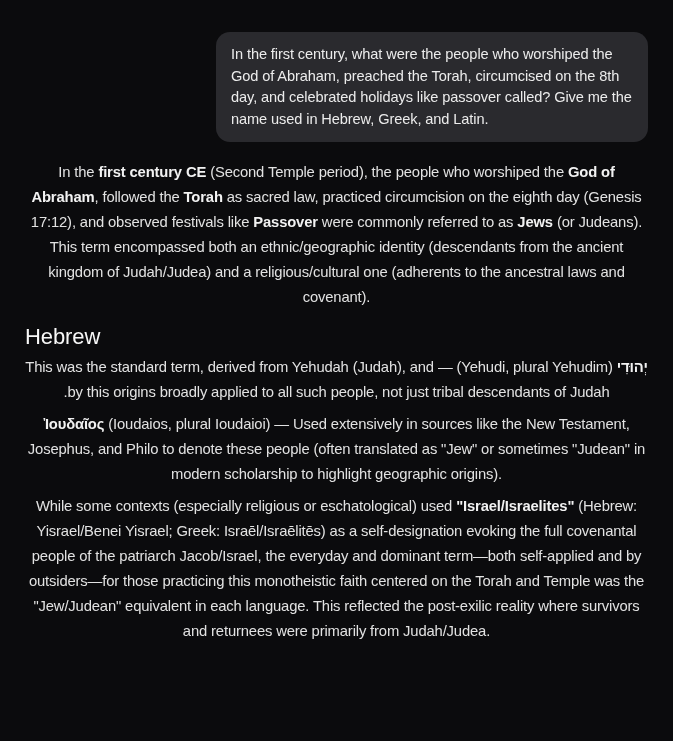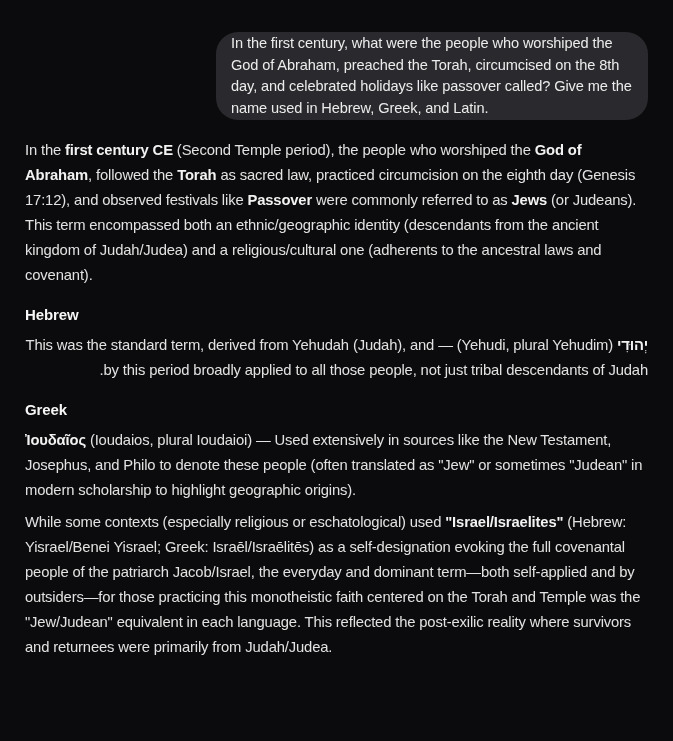--- a/index.html
+++ b/index.html
@@ -24,41 +24,41 @@
     padding: 32px 25px 0 25px;
   }
   .bubble-row {
     display: flex;
     justify-content: flex-end;
   }
   .bubble {
     background: var(--bubble-background);
     color: var(--bubble-text);
     max-width: 432px;
-    padding: 1px 15px;
-    border-radius: 22px;
+    padding: 12px 15px;
+    border-radius: 14px;
     font-size: 14.6px;
     line-height: 21.5px;
     letter-spacing: -0.1px;
   }
   .bubble p { margin: 0; }
   .assistant {
     margin-top: 18px;
     color: var(--body-text);
     font-size: 14.8px;
     line-height: 25px;
     letter-spacing: -0.15px;
   }
-  .assistant p.para { margin: 7px 0; }
+  .assistant p.para { margin: 7px 0; text-align: center; }
   .assistant p.para.first { margin-top: 0; }
   .assistant h3 {
     color: var(--heading-text);
-    font-size: 15px;
+    font-size: 22px;
     line-height: 22px;
-    font-weight: 700;
+    font-weight: 400;
     margin: 16px 0 6px 0;
     letter-spacing: -0.1px;
   }
   .assistant strong {
     color: var(--bold-text);
     font-weight: 700;
   }
   .rtl {
     direction: rtl;
     text-align: right;
@@ -72,22 +72,21 @@
   <div class="bubble-row">
     <div class="bubble">
       <p>In the first century, what were the people who worshiped the God of Abraham, preached the Torah, circumcised on the 8th day, and celebrated holidays like passover called? Give me the name used in Hebrew, Greek, and Latin.</p>
     </div>
   </div>
 
   <div class="assistant">
     <p class="para first"><span>In the </span><strong>first century CE</strong><span> (Second Temple period), the people who worshiped the </span><strong>God of Abraham</strong><span>, followed the </span><strong>Torah</strong><span> as sacred law, practiced circumcision on the eighth day (Genesis 17:12), and observed festivals like </span><strong>Passover</strong><span> were commonly referred to as </span><strong>Jews</strong><span> (or Judeans). This term encompassed both an ethnic/geographic identity (descendants from the ancient kingdom of Judah/Judea) and a religious/cultural one (adherents to the ancestral laws and covenant).</span></p>
 
     <h3>Hebrew</h3>
-    <p class="para rtl" dir="rtl"><strong>יְהוּדִי</strong><span> (Yehudi, plural Yehudim) — This was the standard term, derived from Yehudah (Judah), and by this period broadly applied to all those people, not just tribal descendants of Judah.</span></p>
+    <p class="para rtl" dir="rtl"><strong>יְהוּדִי</strong><span> (Yehudi, plural Yehudim) — This was the standard term, derived from Yehudah (Judah), and by this origins broadly applied to all such people, not just tribal descendants of Judah.</span></p>
 
-    <h3>Greek</h3>
     <p class="para"><strong>Ἰουδαῖος</strong><span> (Ioudaios, plural Ioudaioi) — Used extensively in sources like the New Testament, Josephus, and Philo to denote these people (often translated as "Jew" or sometimes "Judean" in modern scholarship to highlight geographic origins).</span></p>
 
 
     <p class="para"><span>While some contexts (especially religious or eschatological) used </span><strong>"Israel/Israelites"</strong><span> (Hebrew: Yisrael/Benei Yisrael; Greek: Israēl/Israēlitēs) as a self-designation evoking the full covenantal people of the patriarch Jacob/Israel, the everyday and dominant term—both self-applied and by outsiders—for those practicing this monotheistic faith centered on the Torah and Temple was the "Jew/Judean" equivalent in each language. This reflected the post-exilic reality where survivors and returnees were primarily from Judah/Judea.</span></p>
   </div>
 
 </div>
 
 </body></html>

